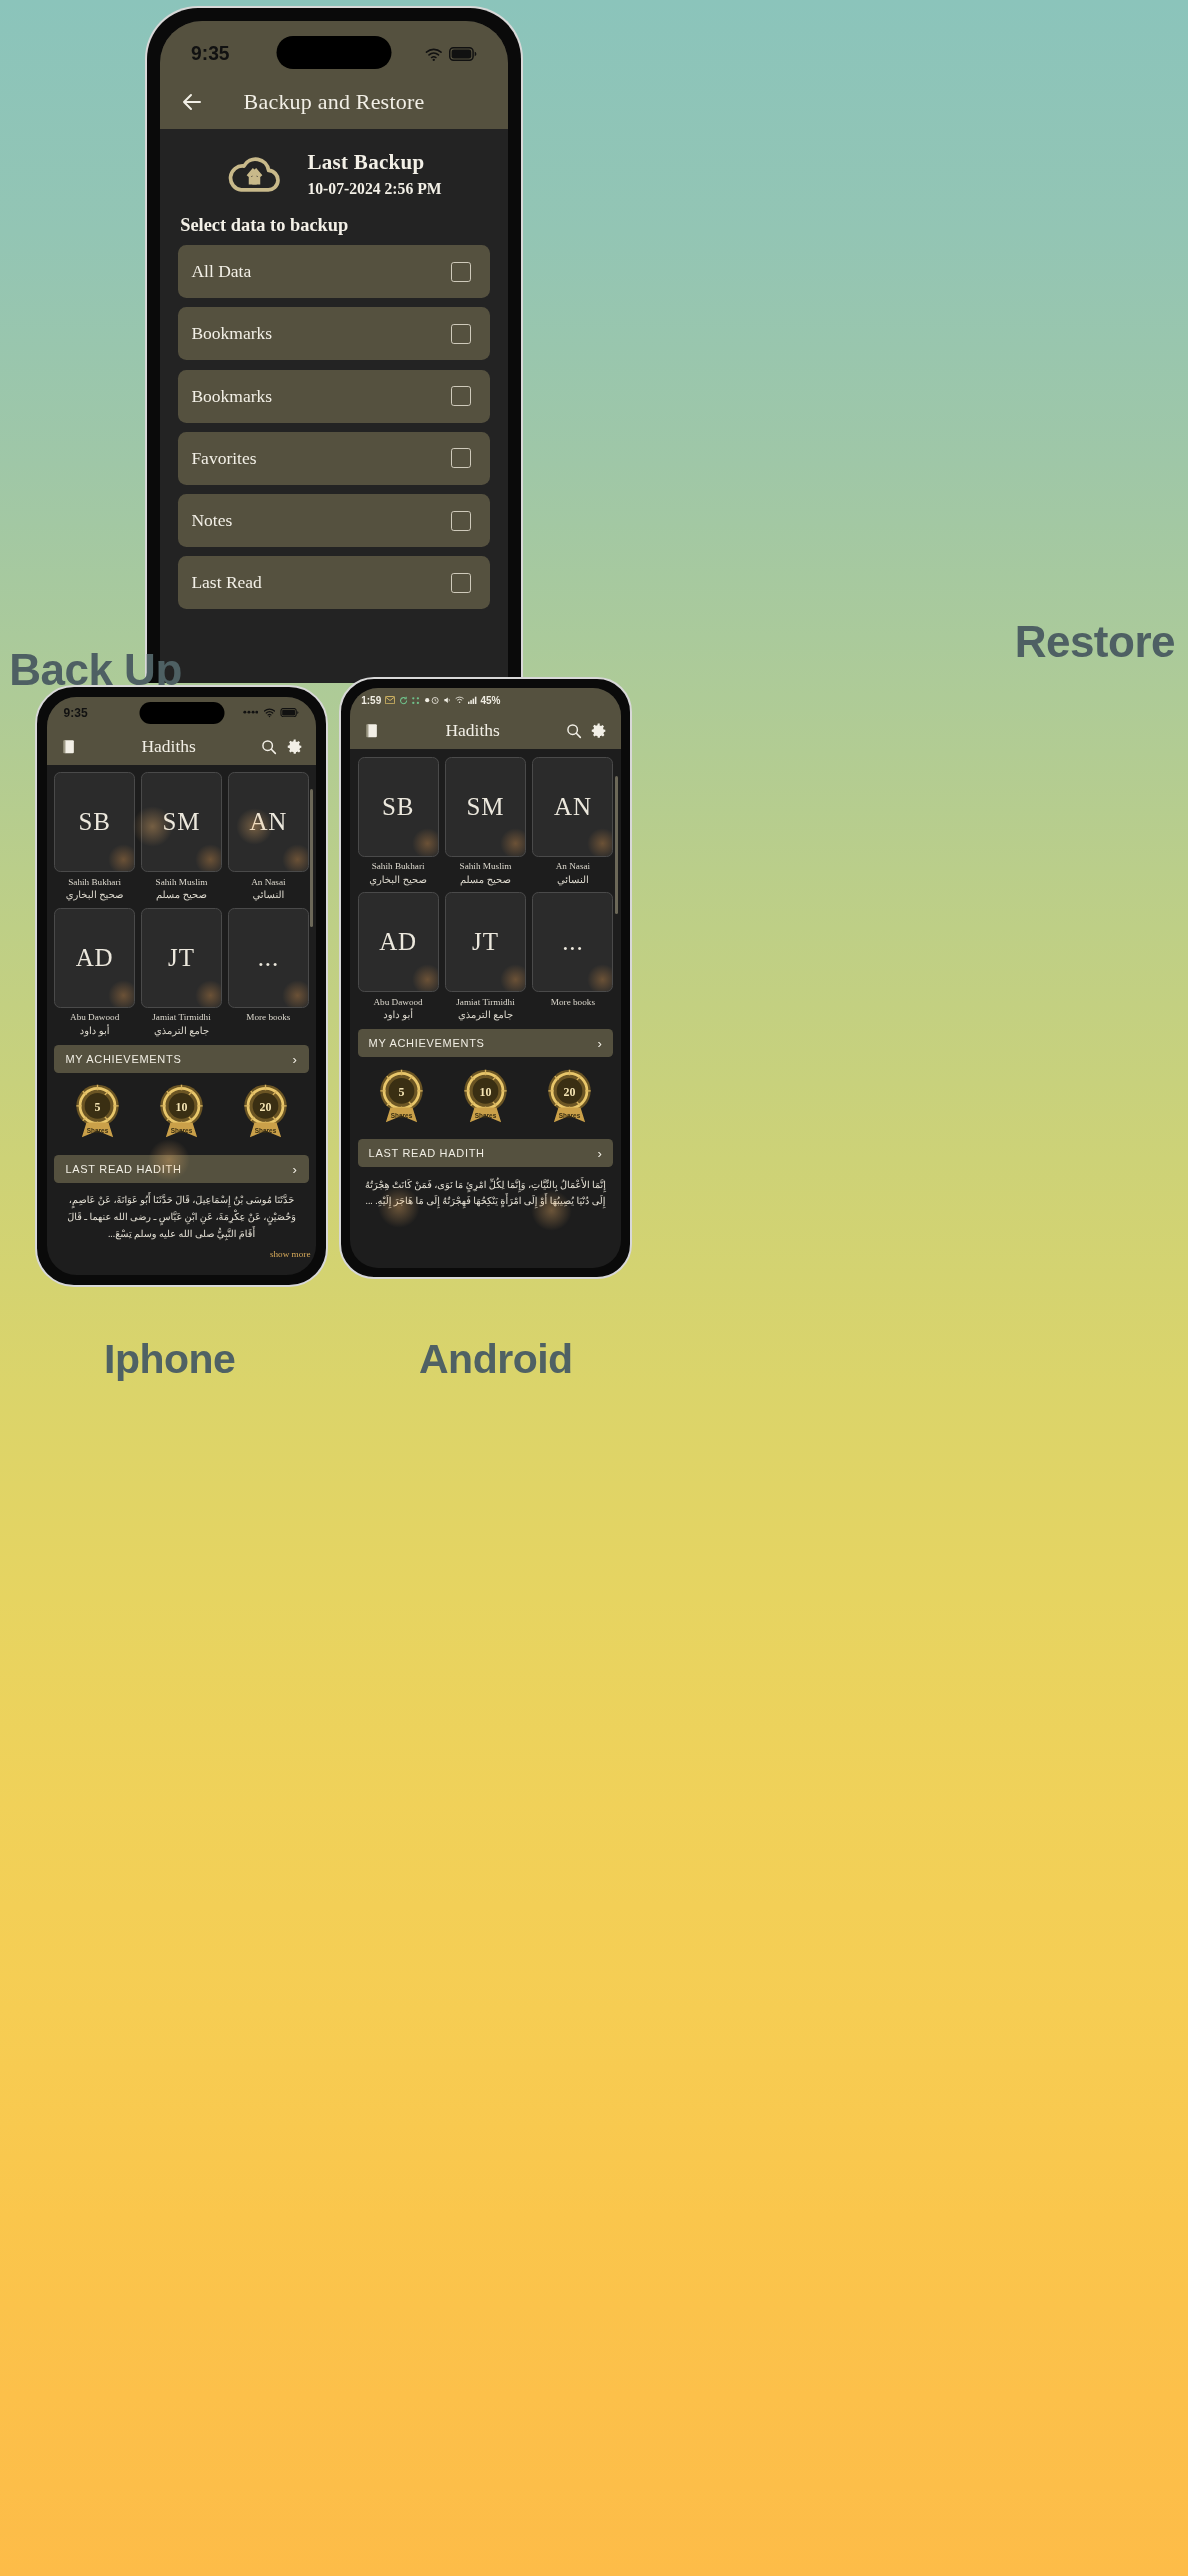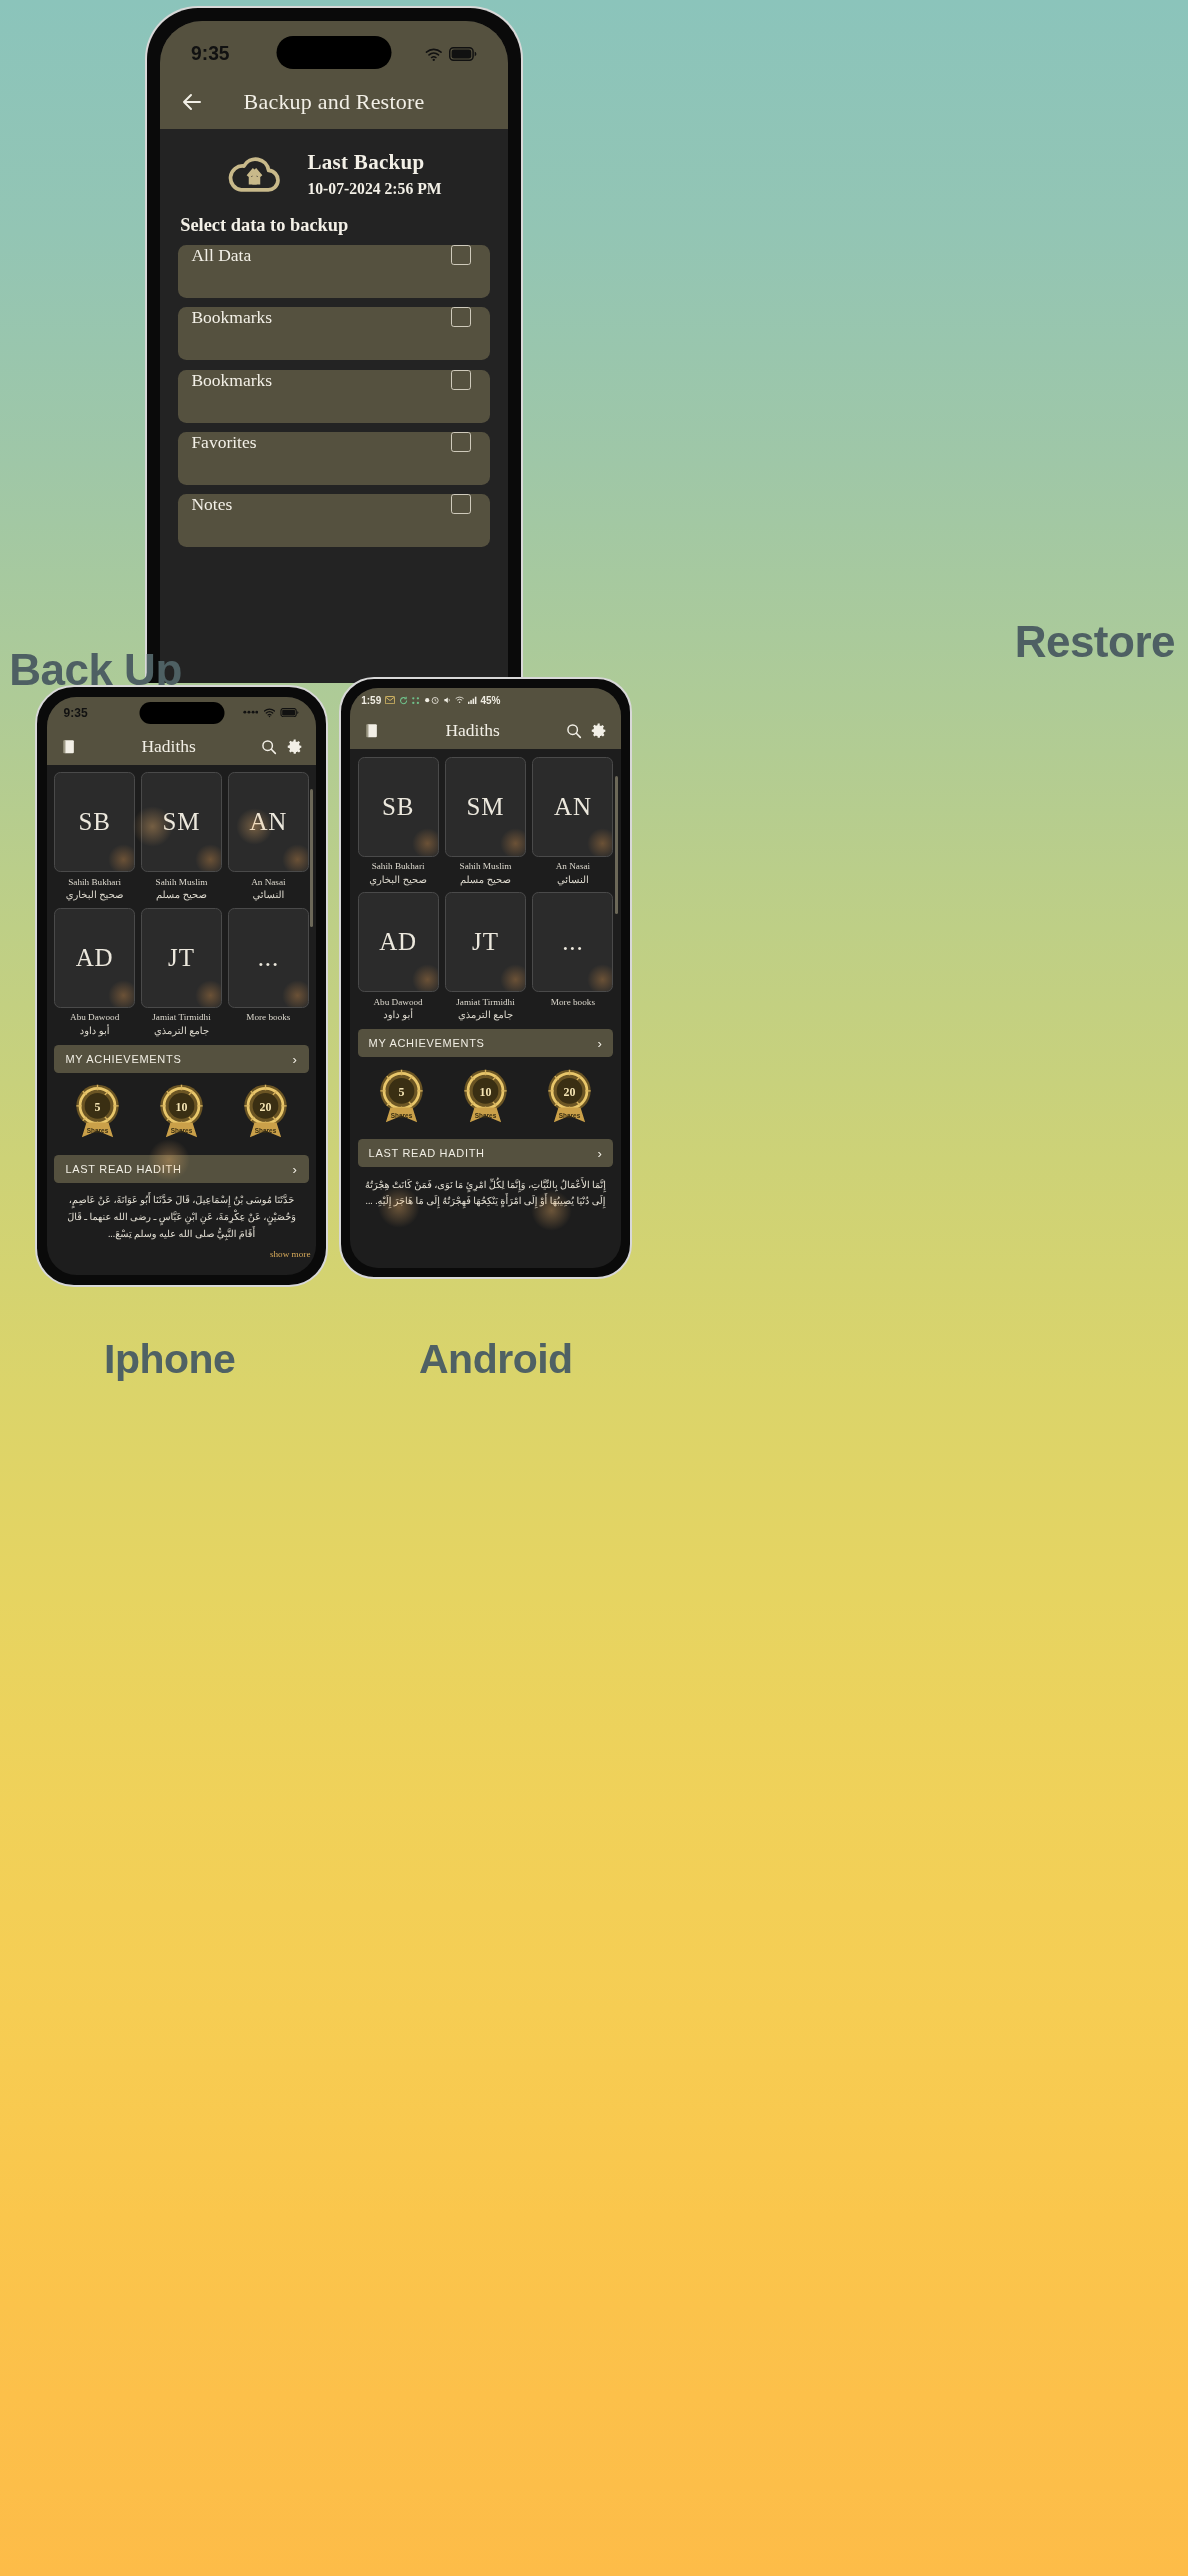--- a/index.html
+++ b/index.html
@@ -98,21 +98,21 @@
   .lb-date { font-size: 15.7px; margin-top: 5px; font-weight: 700;}
 
   .select-label {
     color: #f3f0e7; font-size: 18.4px; font-weight: 700;
     padding: 3.7px 0 9.2px 1.8px;
   }
   .data-row {
     height: 53px; margin-bottom: 9.2px;
     background: #55513f;
     border-radius: 8.3px;
-    display: flex; justify-content: space-between;
+    display: flex; align-items: center; justify-content: space-between;
     padding: 0 18.4px 0 13px;
     color: #f3f0e7; font-size: 17.5px;
   }
   .cbx {
     width: 20px; height: 20px; border: 1.8px solid #cfcabb;
     border-radius: 2.8px; background: transparent;
   }
 
   
   .side-label {
@@ -307,20 +307,24 @@
       <div class="data-row">
         <span>Bookmarks</span>
         <span class="cbx"></span>
       </div>
       <div class="data-row">
         <span>Favorites</span>
         <span class="cbx"></span>
       </div>
       <div class="data-row">
         <span>Notes</span>
+        <span class="cbx"></span>
+      </div>
+      <div class="data-row">
+        <span>Last Read</span>
         <span class="cbx"></span>
       </div>
     </div>
   </div>
   <div class="side-btn" style="left:-4.6px; top:217px; width:4.6px; height:51px;"></div>
   <div class="side-btn" style="left:-4.6px; top:281px; width:4.6px; height:51px;"></div>
   <div class="side-btn" style="right:-4.6px; top:247px; width:4.6px; height:72px;"></div>
 </div>
 
 <div class="side-label" id="label-backup">Back Up</div>

